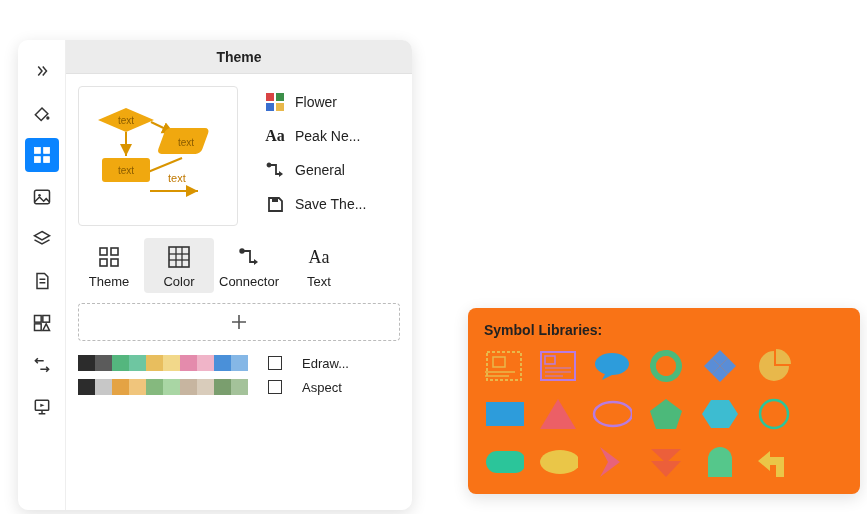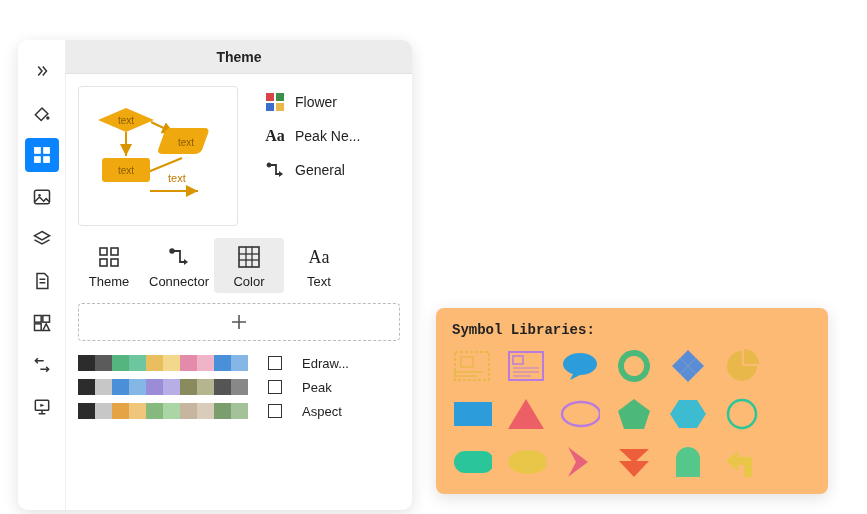--- a/index.html
+++ b/index.html
@@ -81,27 +81,26 @@
   .palette-list { padding: 0 12px; display:flex; flex-direction:column; gap:8px;}
   .palette-row { display:flex; align-items:center; gap:20px;}
   .swatches { display:flex; }
   .swatch { width:17px; height:16px; }
   .chk { width:14px;height:14px; border:1.5px solid #333; flex-shrink:0;}
   .pname { font-size:13px; }
 
   
   .sym-panel {
     position:absolute;
-    left:436px; top:308px;
+    left:468px; top:308px;
     width:392px; height:186px;
-    background:#fdba74;
+    background:#f97316;
     border-radius:8px;
     box-shadow:0 4px 16px rgba(0,0,0,0.12);
     padding:14px 16px;
-    font-family:Liberation Mono, monospace;
   }
   .sym-panel h3 { font-size:14px; font-weight:700; margin-bottom:10px;}
   .sym-grid { display:grid; grid-template-columns: repeat(7, 1fr); gap:12px 14px; align-items:center; justify-items:center;}
   .sym { width:40px; height:36px; display:flex;align-items:center;justify-content:center;}
 </style>
 </head>
 <body>
 
 <div class="left-panel">
   <div class="toolbar">
@@ -211,56 +210,65 @@
         <div class="theme-opt">
           <span class="ic">
             <svg width="18" height="18" viewBox="0 0 18 18" fill="none" stroke="#333" stroke-width="1.8">
                 <circle cx="3" cy="4" r="1.5" fill="#333"></circle>
                 <path d="M4 4 H10 V13 H15"></path>
                 <path d="M13 10 L17 13 L13 16" fill="#333" stroke="none"></path>
               </svg>
           </span>
           <span>General</span>
         </div>
+        <div class="theme-opt">
+          <span class="ic">
+            <svg width="18" height="18" viewBox="0 0 18 18" fill="none" stroke="#333" stroke-width="1.8">
+                <path d="M3 3 H13 L16 6 V16 H3 Z"></path>
+                <rect x="6" y="3" width="6" height="4" fill="#333" stroke="none"></rect>
+              </svg>
+          </span>
+          <span>Save The...</span>
+        </div>
       </div>
     </div>
 
     <div class="sub-tabs">
       <div class="sub-tab">
         <div class="ic">
             <svg width="22" height="22" viewBox="0 0 22 22" fill="none" stroke="#333" stroke-width="1.6">
               <rect x="2" y="2" width="7" height="7"></rect>
               <rect x="13" y="2" width="7" height="7"></rect>
               <rect x="2" y="13" width="7" height="7"></rect>
               <rect x="13" y="13" width="7" height="7"></rect>
             </svg>
           </div>
         <div class="lbl">Theme</div>
       </div>
-      <div class="sub-tab">
-        <div class="ic">
-            <svg width="22" height="22" viewBox="0 0 22 22" fill="none" stroke="#333" stroke-width="1.8">
-              <circle cx="4" cy="5" r="1.8" fill="#333"></circle>
-              <path d="M5 5 H12 V16 H18"></path>
-              <path d="M16 13 L20 16 L16 19" fill="#333" stroke="none"></path>
-            </svg>
-          </div>
-        <div class="lbl">Connector</div>
-      </div>
       <div class="sub-tab selected">
         <div class="ic">
             <svg width="22" height="22" viewBox="0 0 22 22">
               <rect x="1" y="1" width="20" height="20" fill="none" stroke="#333" stroke-width="1.6"></rect>
               <line x1="1" y1="8" x2="21" y2="8" stroke="#333" stroke-width="1.3"></line>
               <line x1="1" y1="14" x2="21" y2="14" stroke="#333" stroke-width="1.3"></line>
               <line x1="8" y1="1" x2="8" y2="21" stroke="#333" stroke-width="1.3"></line>
               <line x1="14" y1="1" x2="14" y2="21" stroke="#333" stroke-width="1.3"></line>
             </svg>
           </div>
         <div class="lbl">Color</div>
+      </div>
+      <div class="sub-tab">
+        <div class="ic">
+            <svg width="22" height="22" viewBox="0 0 22 22" fill="none" stroke="#333" stroke-width="1.8">
+              <circle cx="4" cy="5" r="1.8" fill="#333"></circle>
+              <path d="M5 5 H12 V16 H18"></path>
+              <path d="M16 13 L20 16 L16 19" fill="#333" stroke="none"></path>
+            </svg>
+          </div>
+        <div class="lbl">Connector</div>
       </div>
       <div class="sub-tab">
         <div class="ic" style="font-family:Georgia,serif;font-size:18px;font-weight:400;">Aa</div>
         <div class="lbl">Text</div>
       </div>
     </div>
 
     <div class="add-box">
       <svg width="20" height="20" viewBox="0 0 20 20" fill="none" stroke-width="1.6">
           <path d="M10 3 V17 M3 10 H17"></path>
@@ -281,36 +289,20 @@
             <div class="swatch" style="background: rgb(74, 144, 217);"></div>
             <div class="swatch" style="background: rgb(133, 183, 230);"></div>
           </div>
         <div class="chk"></div>
         <div class="pname">Edraw...</div>
       </div>
       <div class="palette-row">
         <div class="swatches">
             <div class="swatch" style="background: rgb(44, 44, 44);"></div>
             <div class="swatch" style="background: rgb(199, 199, 199);"></div>
-            <div class="swatch" style="background: rgb(74, 144, 217);"></div>
-            <div class="swatch" style="background: rgb(133, 183, 230);"></div>
-            <div class="swatch" style="background: rgb(155, 140, 216);"></div>
-            <div class="swatch" style="background: rgb(184, 174, 230);"></div>
-            <div class="swatch" style="background: rgb(138, 138, 95);"></div>
-            <div class="swatch" style="background: rgb(181, 181, 144);"></div>
-            <div class="swatch" style="background: rgb(85, 85, 85);"></div>
-            <div class="swatch" style="background: rgb(136, 136, 136);"></div>
-          </div>
-        <div class="chk"></div>
-        <div class="pname">Peak</div>
-      </div>
-      <div class="palette-row">
-        <div class="swatches">
-            <div class="swatch" style="background: rgb(44, 44, 44);"></div>
-            <div class="swatch" style="background: rgb(199, 199, 199);"></div>
             <div class="swatch" style="background: rgb(228, 163, 68);"></div>
             <div class="swatch" style="background: rgb(240, 197, 124);"></div>
             <div class="swatch" style="background: rgb(133, 185, 126);"></div>
             <div class="swatch" style="background: rgb(169, 214, 164);"></div>
             <div class="swatch" style="background: rgb(199, 181, 160);"></div>
             <div class="swatch" style="background: rgb(217, 204, 187);"></div>
             <div class="swatch" style="background: rgb(122, 158, 110);"></div>
             <div class="swatch" style="background: rgb(164, 194, 154);"></div>
           </div>
         <div class="chk"></div>

